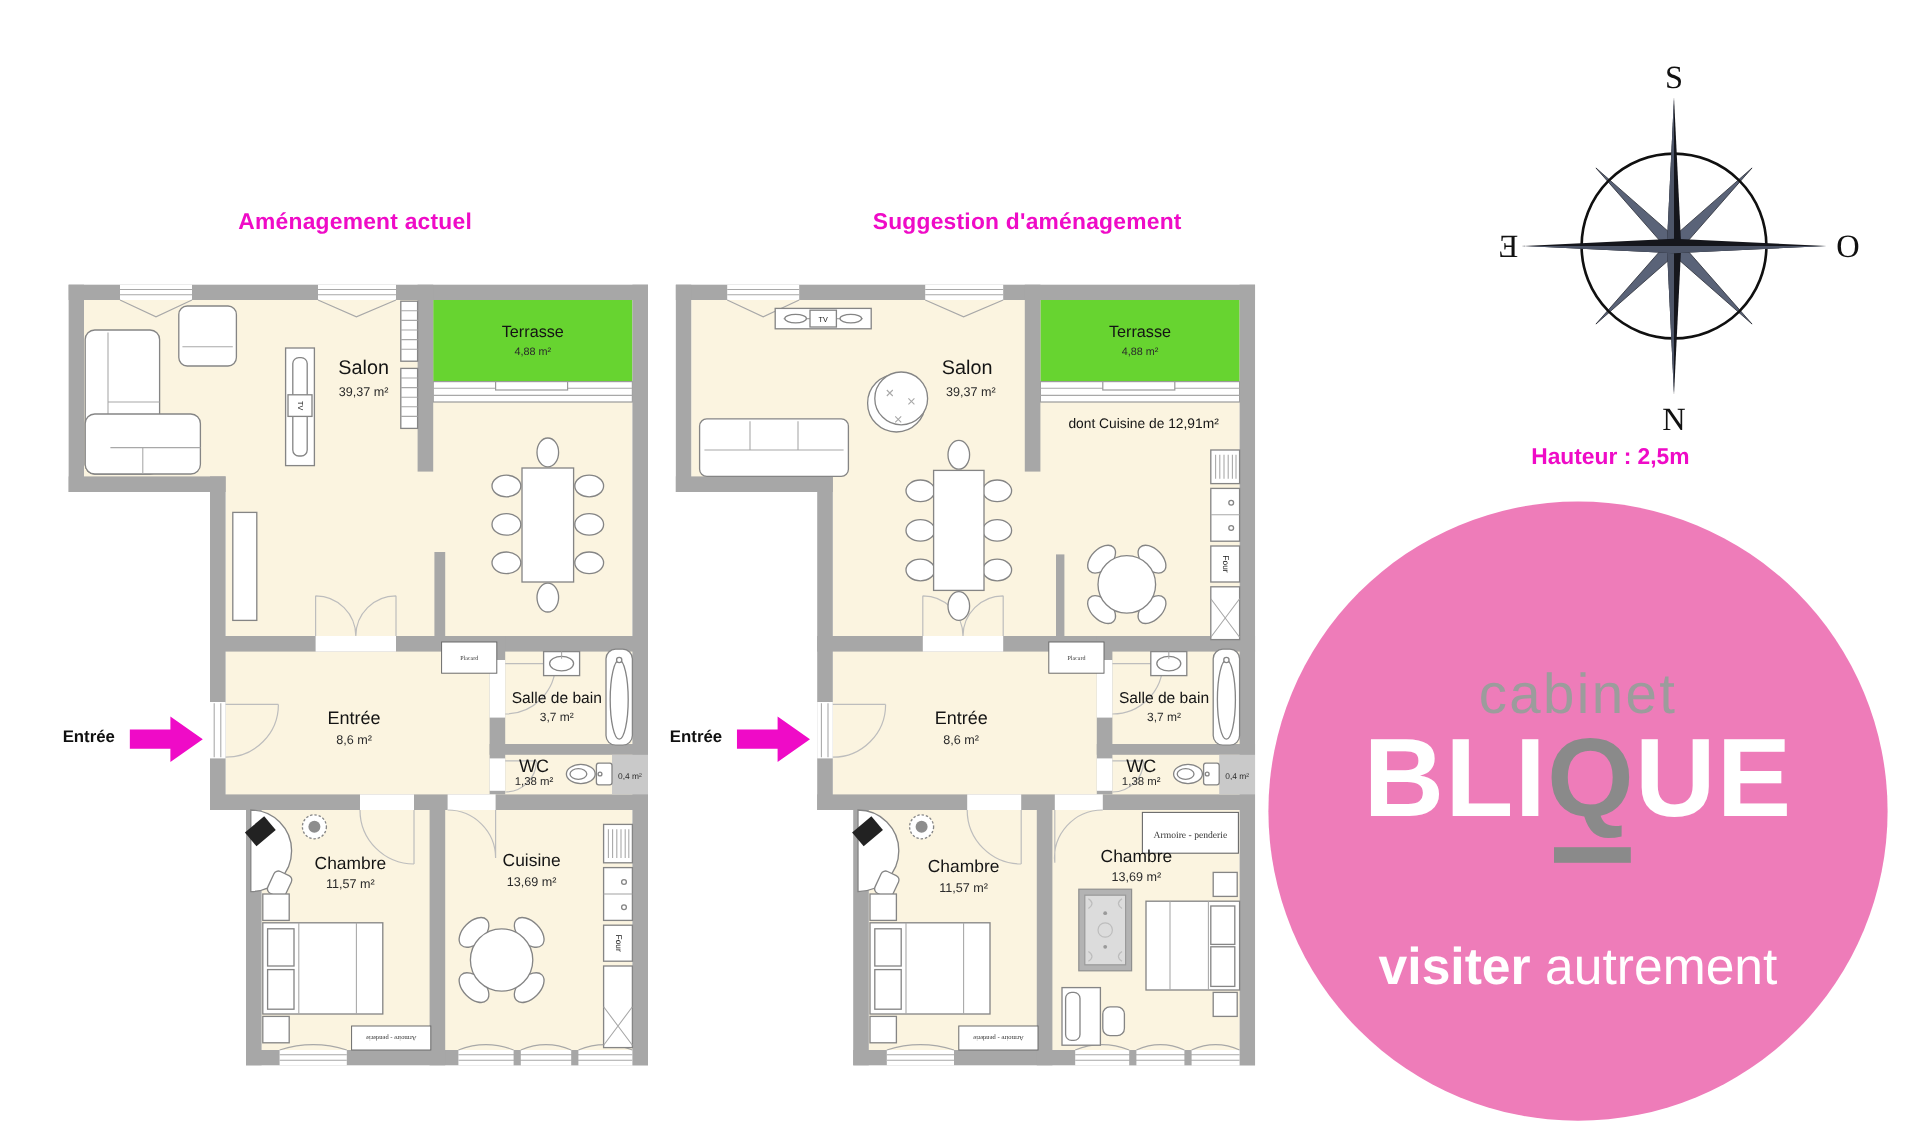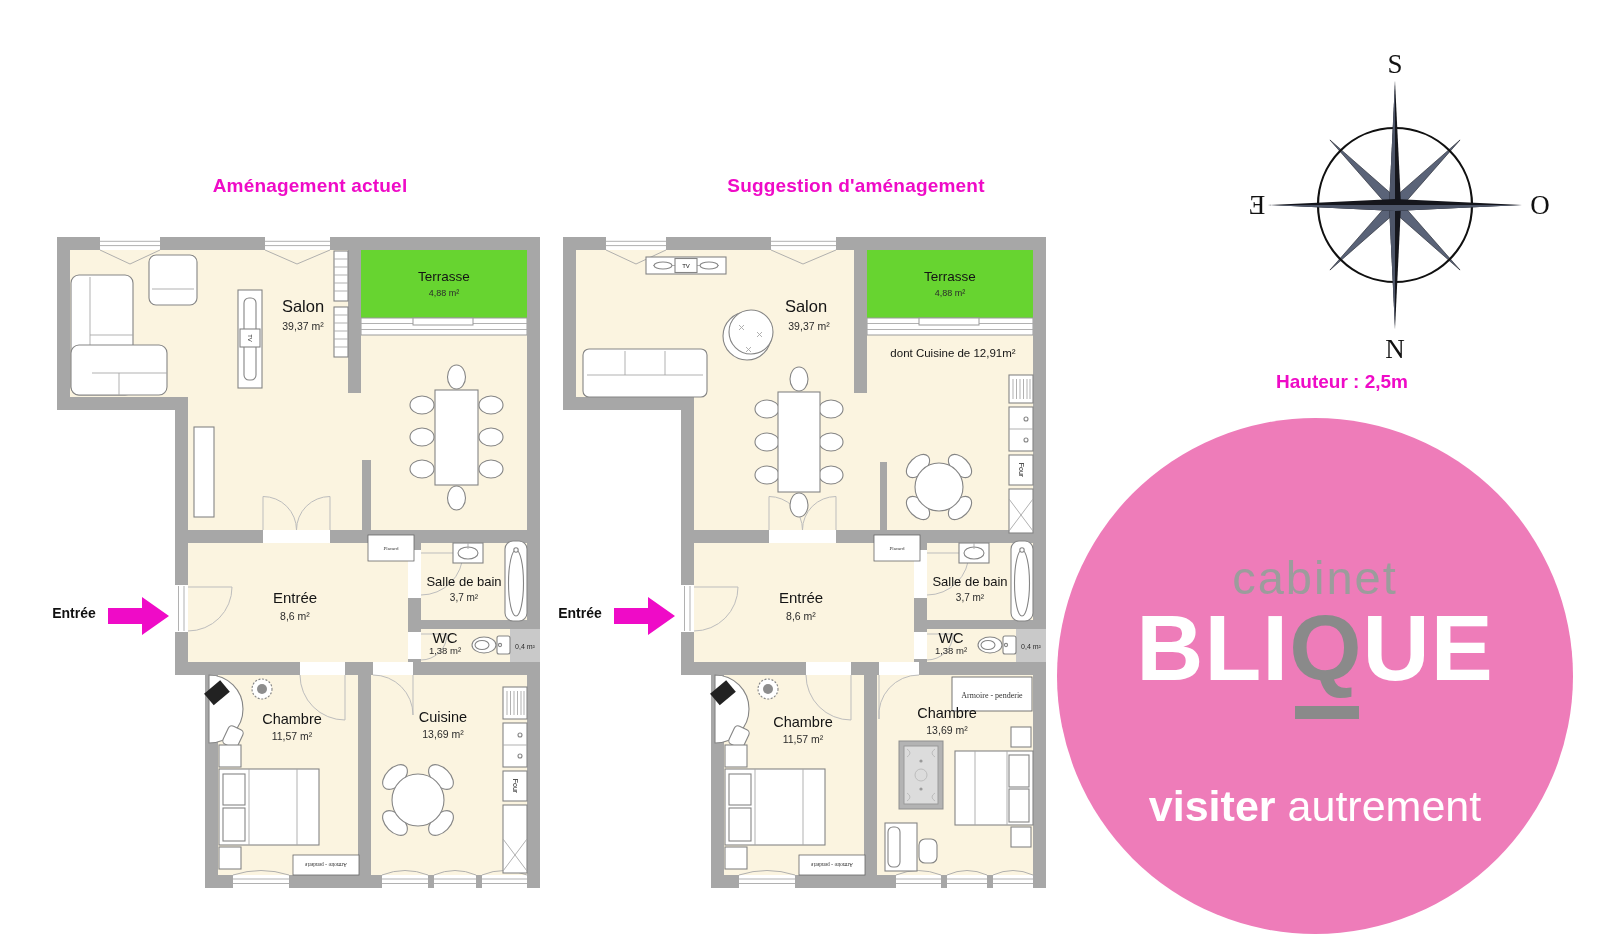--- a/index.html
+++ b/index.html
@@ -1,20 +1,20 @@
 <!DOCTYPE html>
 <html style="--magenta: #ef0bc7; --pink: #ee7cb9; --green: #67d430; --wall: #a7a7a7; --floor: #fbf4e0; --logo_gray: #9c9c9c;"><head>
 <meta charset="utf-8">
 <style>
   html,body{margin:0;padding:0;background:#fff;}
   body{width:1600px;height:952px;position:relative;overflow:hidden;
        font-family:"Liberation Sans",sans-serif;}
   .title{position:absolute;top:175px;font-size:19px;font-weight:bold;
          color:var(--magenta,#ef0bc7);text-align:center;letter-spacing:.2px;}
-  #title-left{left:90px;width:440px;}
+  #title-left{left:76px;width:440px;}
   #title-right{left:636px;width:440px;}
   .plan{position:absolute;top:237px;}
   #plan-left{left:57px;}
   #plan-right{left:563px;}
   .entry-label{position:absolute;top:605px;width:72px;text-align:center;
                font-size:14px;font-weight:bold;color:#101010;}
   #entry-label-left{left:38px;}
   #entry-label-right{left:544px;}
   .entry-arrow{position:absolute;top:596px;}
   #entry-arrow-left{left:108px;}

